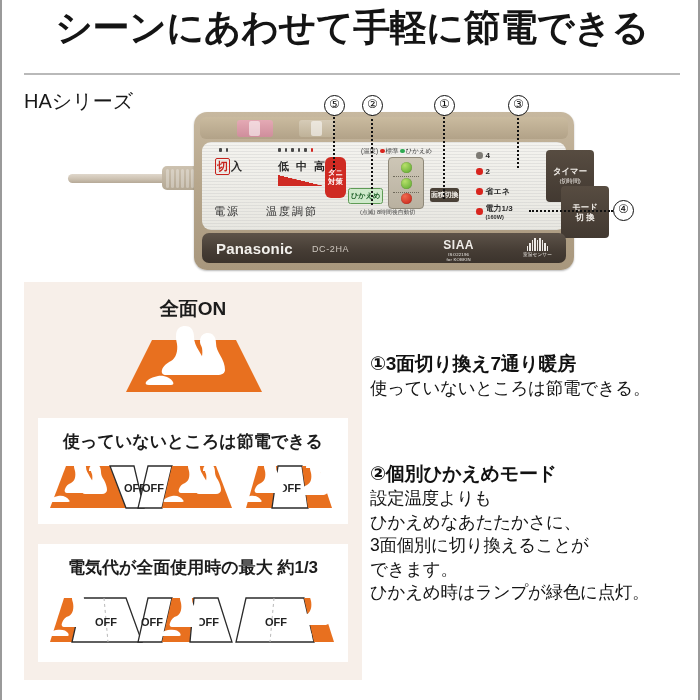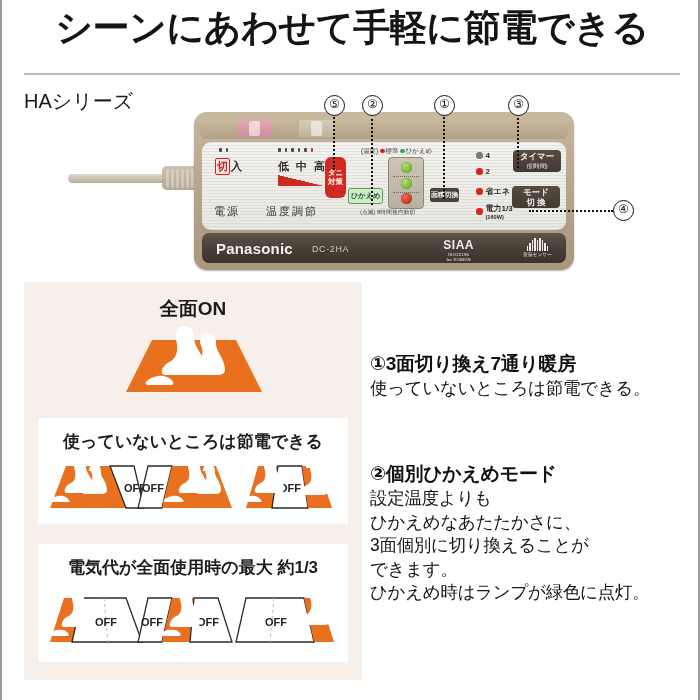--- a/index.html
+++ b/index.html
@@ -153,21 +153,21 @@
     color:#1d5e27;font-size:7.2px;font-weight:bold;text-align:center;padding:2px 2px;
   }
   .btn-dark{
     position:absolute;background:#4a4137;border-radius:2.5px;
     color:#f0ece6;font-size:7px;font-weight:bold;text-align:center;padding:2px 1px;
     letter-spacing:-0.2px;
   }
   .btn-dark2{
     position:absolute;background:linear-gradient(180deg,#574c41 0%,#423931 100%);
     border-radius:4px;color:#f2eee9;text-align:center;
-    font-size:8.4px;font-weight:bold;line-height:10px;padding:1px 2px;
+    font-size:8.4px;font-weight:bold;line-height:10px;padding:16px 2px;margin-left:33px;
   }
   .btn-dark2 .s{font-size:6px;font-weight:normal;display:block;letter-spacing:-0.2px;}
   .autocut{position:absolute;font-size:5.8px;color:#3d3d3d;white-space:nowrap;}
 
   
   .ind{position:absolute;display:flex;align-items:center;gap:3px;white-space:nowrap;}
   .ind .led{width:6.5px;height:6.5px;border-radius:50%;flex:none;}
   .ind .led.gray{background:#7d7a74;}
   .ind .led.red{background:#d8241d;}
   .ind .tx{font-size:8px;color:#2b2b2b;font-weight:bold;}
@@ -323,21 +323,21 @@
           <span class="tx">
             <span>電力1/3</span>
             <small>(160W)</small>
           </span>
         </div>
 
         <div class="btn-dark2" style="left:311px;top:8px;width:44px;">
           <span>タイマー</span>
           <span class="s">(切時間)</span>
         </div>
-        <div class="btn-dark2" style="left:310px;top:44px;width:44px;">
+        <div class="btn-dark2" style="left:326px;top:44px;width:44px;">
           <span>モード</span>
           <span style="display:block;">切 換</span>
         </div>
 
       </div>
 
       <div class="brandbar">
         <div class="brand-logo">Panasonic</div>
         <div class="brand-model">DC-2HA</div>
 

